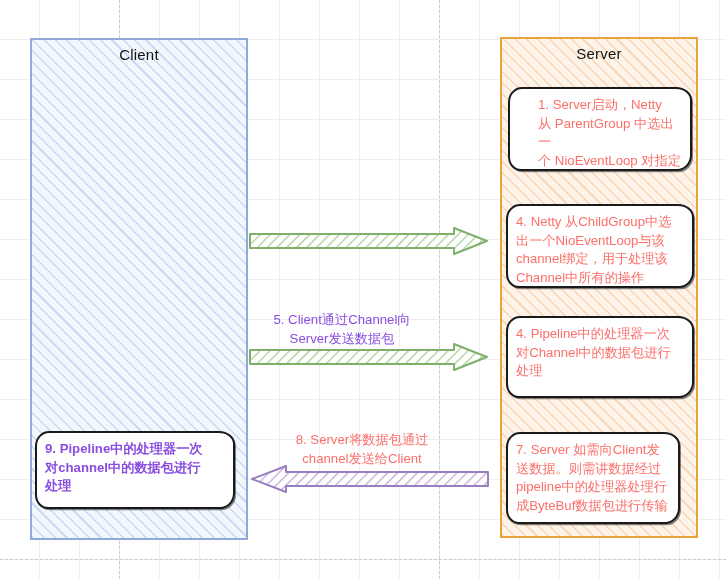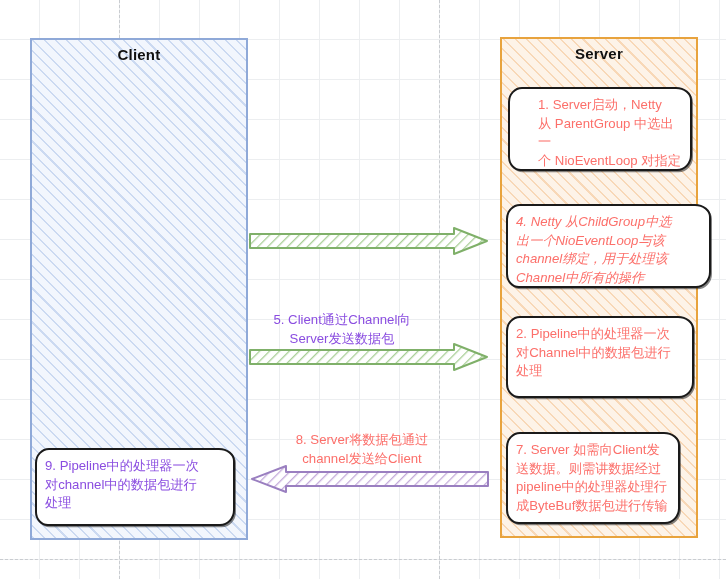--- a/index.html
+++ b/index.html
@@ -40,21 +40,21 @@
   
   .lane {
     position: absolute;
     box-sizing: border-box;
   }
   .lane-title {
     position: absolute;
     left: 0;
     right: 0;
     text-align: center;
-    font-weight: bold;
+    font-weight: normal;
     font-size: 15px;
     color: #111111;
     letter-spacing: .2px;
   }
   .lane-client {
     left: 30px;
     top: 38px;
     width: 218px;
     height: 502px;
     border: 2px solid #8fa9d8;
@@ -118,39 +118,39 @@
 
   <div class="grid-major-v" style="left:119px;"></div>
   <div class="grid-major-v" style="left:439px;"></div>
   <div class="grid-major-h" style="top:559px;"></div>
 
   <div class="lane lane-client">
     <div class="lane-title" style="top:6px;">Client</div>
   </div>
 
 
-  <div class="note purple" style="left:35px; top:448px; width:200px; height:78px;">9. Pipeline中的处理器一次
+  <div class="note purple" style="left:35px; top:431px; width:200px; height:78px;font-weight:bold;">9. Pipeline中的处理器一次
 对channel中的数据包进行
 处理</div>
 
   <div class="lane lane-server">
     <div class="lane-title" style="top:6px;">Server</div>
   </div>
 
   <div class="note red" style="left:508px; top:87px; width:184px; height:84px;padding-left:28px;">1. Server启动，Netty
 从 ParentGroup 中选出一
 个 NioEventLoop 对指定
 的 port 进行监听</div>
 
-  <div class="note red" style="left:506px; top:204px; width:205px; height:84px;font-style:italic;">4. Netty 从ChildGroup中选
+  <div class="note red" style="left:506px; top:204px; width:188px; height:84px;">4. Netty 从ChildGroup中选
 出一个NioEventLoop与该
 channel绑定，用于处理该
 Channel中所有的操作</div>
 
-  <div class="note red" style="left:506px; top:316px; width:188px; height:82px;">2. Pipeline中的处理器一次
+  <div class="note red" style="left:506px; top:316px; width:188px; height:82px;">4. Pipeline中的处理器一次
 对Channel中的数据包进行
 处理</div>
 
   <div class="note red" style="left:506px; top:432px; width:174px; height:92px;">7. Server 如需向Client发
 送数据。则需讲数据经过
 pipeline中的处理器处理行
 成ByteBuf数据包进行传输</div>
 
   <div class="arrow" style="left:248px; top:226px;">
     <svg width="244" height="30" viewBox="0 0 244 30">

